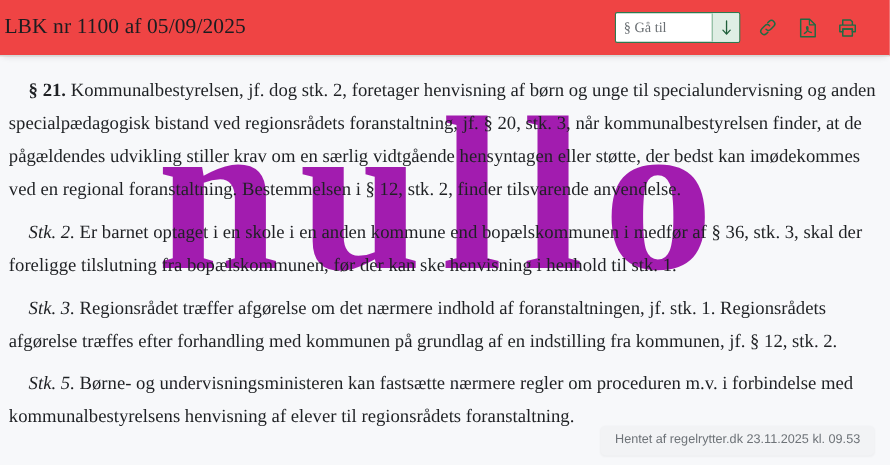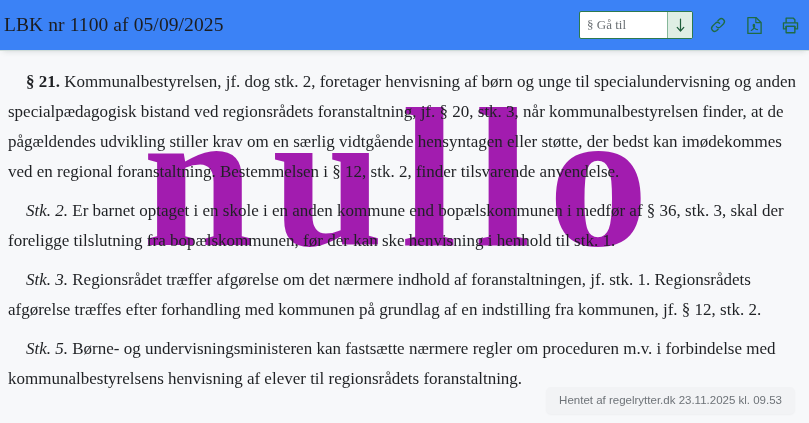--- a/index.html
+++ b/index.html
@@ -22,26 +22,26 @@
     background: #f7f8fa;
     overflow: hidden;
   }
 
   
   .header {
     position: relative;
     z-index: 5;
     height: 51px;
     box-sizing: border-box;
-    background: #3b82f6;
+    background: #ef4444;
     border-bottom: 1px solid #cfdcd8;
     display: flex;
     align-items: center;
     justify-content: space-between;
-    padding: 0 8px 0 2px;
+    padding: 0 28px 0 2px;
     box-shadow: 0 3px 6px -3px rgba(40, 60, 55, 0.18);
   }
 
   .doc-title {
     font-family: "Liberation Serif", serif;
     font-size: 19.5px;
     color: #1c1d20;
     letter-spacing: 0.1px;
     white-space: nowrap;
     padding-left: 2px;

